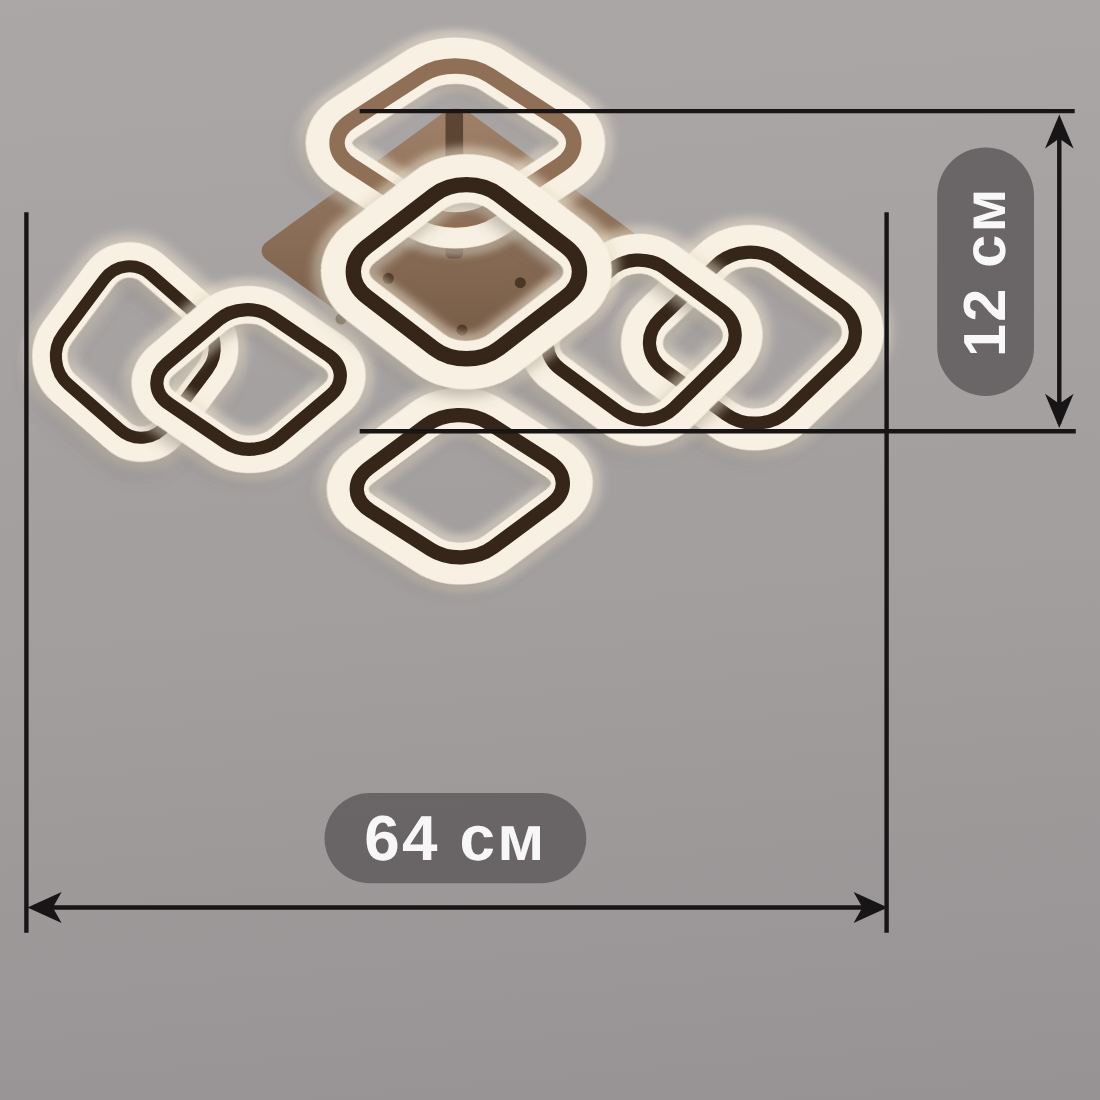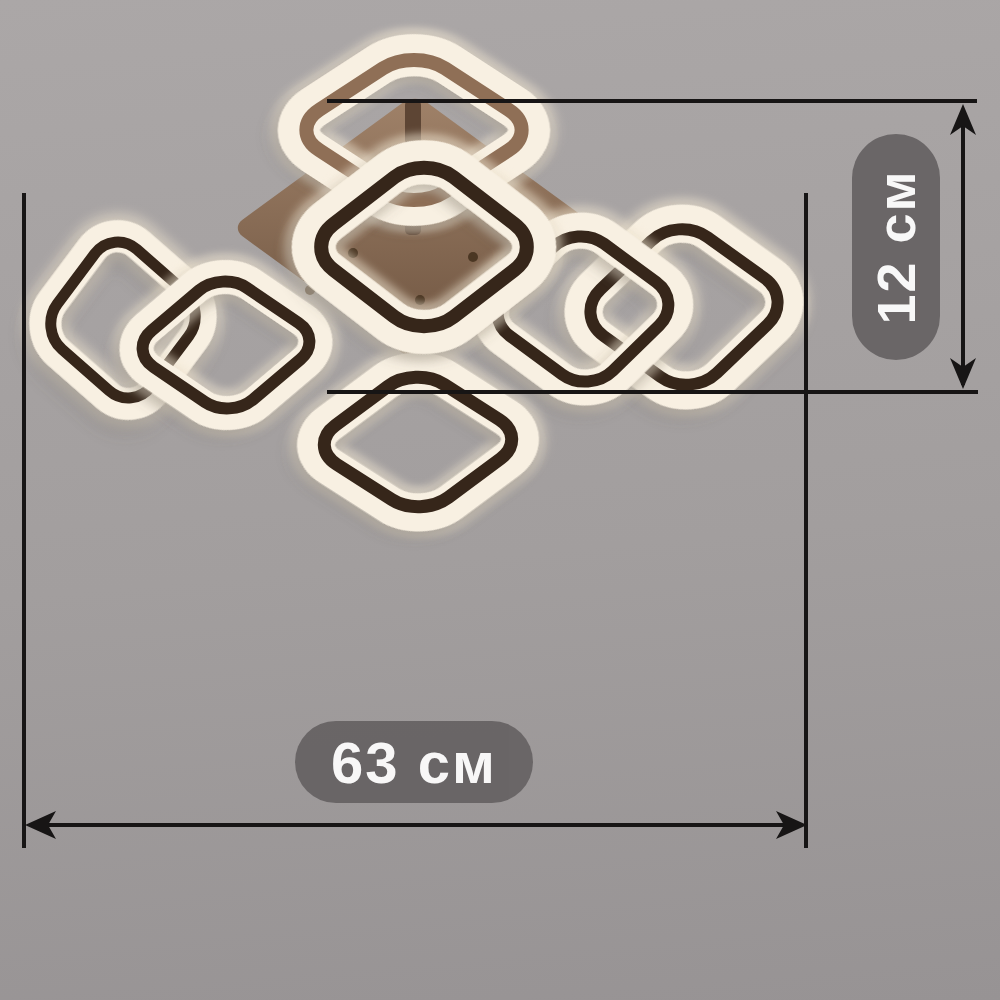--- a/index.html
+++ b/index.html
@@ -117,17 +117,17 @@
 
     <g>
       <line class="dimline" x1="24" y1="193" x2="24" y2="848"></line>
       <line class="dimline" x1="806" y1="193" x2="806" y2="848"></line>
       <line class="dimline" x1="30" y1="825" x2="802" y2="825"></line>
       <polygon class="arrow" points="25,825 56,811 48,825 56,839"></polygon>
       <polygon class="arrow" points="807,825 776,811 784,825 776,839"></polygon>
     </g>
   </svg>
 
-  <div class="pill pill-w">63 см</div>
+  <div class="pill pill-w">64 см</div>
 
   <div class="pill pill-h">12 см</div>
 
 </div>
 
 </body></html>

